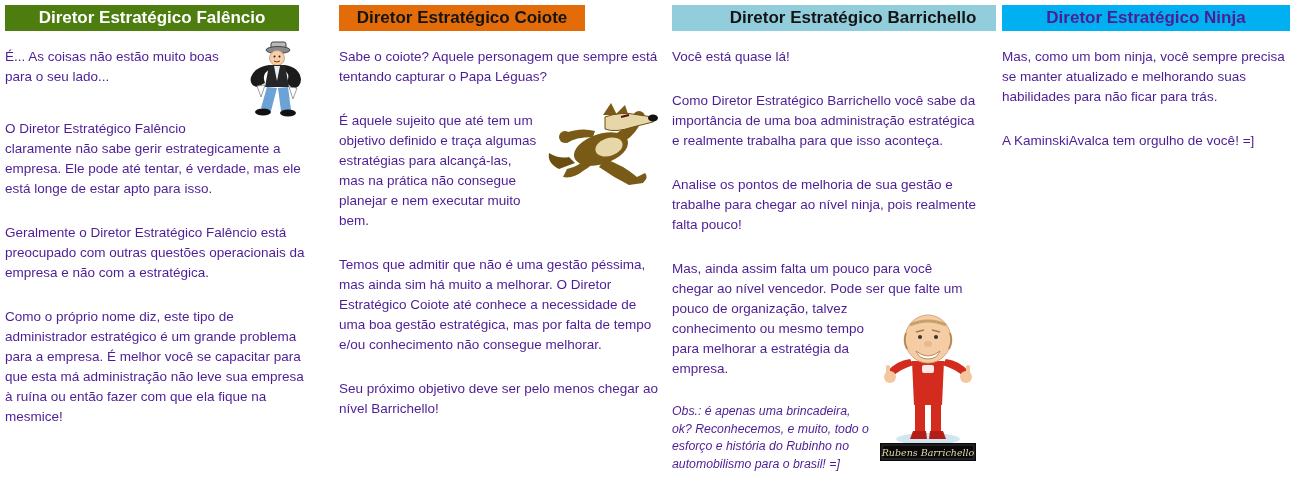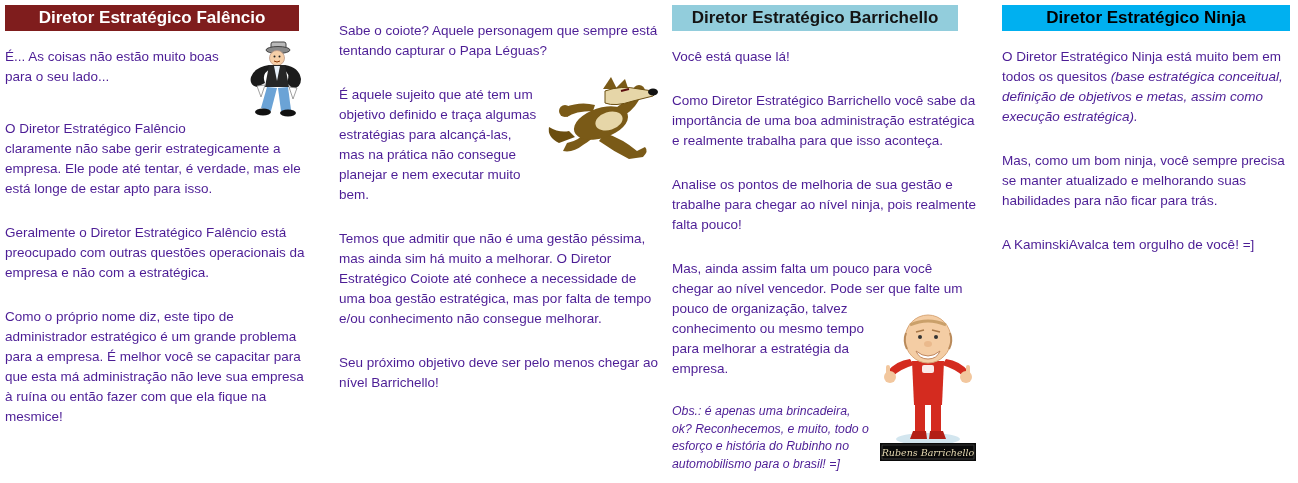--- a/index.html
+++ b/index.html
@@ -10,24 +10,24 @@
   .col { position:absolute; top:5px; }
   #col-falencio   { left:5px;    width:300px; }
   #col-coiote     { left:339px;  width:322px; }
   #col-barrichello{ left:672px;  width:304px; }
   #col-ninja      { left:1002px; width:296px; }
 
   .hdr {
     height:26px; display:flex; align-items:center; justify-content:center;
     font-weight:bold; font-size:17px; white-space:nowrap;
   }
-  #col-falencio    .hdr { width:294px; background:#7f1d1d; color:#ffffff; }
+  #col-falencio    .hdr { width:294px; background:#4d7c0f; color:#ffffff; }
   #col-coiote      .hdr { width:246px; background:#E36C09; color:#141414; }
-  #col-barrichello .hdr { width:286px; background:#92CDDC; color:#141414; }
-  #col-ninja       .hdr { width:288px; background:#00B0F0; color:#000000; }
+  #col-barrichello .hdr { width:286px; background:#92CDDC; color:#141414;padding-left:38px; }
+  #col-ninja       .hdr { width:288px; background:#00B0F0; color:#4c1d95; }
 
   .body { margin-top:16px; font-size:13.5px; line-height:20px; color:#4c1d95; }
   .body p { margin:0 0 24px 0; }
   .body p:last-child { margin-bottom:0; }
   .mb-lg { margin-bottom:32px !important; }
   .italic { font-style:italic; }
   .obs { font-style:italic; font-size:12.3px; line-height:17.5px; }
 
   .fl { float:right; }
   .fl-man         { margin:-6px 0 4px 8px; }
@@ -64,20 +64,21 @@
       </span>
       <span>É... As coisas não estão muito boas para o seu lado...</span>
     </p>
     <p>O Diretor Estratégico Falêncio claramente não sabe gerir estrategicamente a empresa. Ele pode até tentar, é verdade, mas ele está longe de estar apto para isso.</p>
     <p>Geralmente o Diretor Estratégico Falêncio está preocupado com outras questões operacionais da empresa e não com a estratégica.</p>
     <p>Como o próprio nome diz, este tipo de administrador estratégico é um grande problema para a empresa. É melhor você se capacitar para que esta má administração não leve sua empresa à ruína ou então fazer com que ela fique na mesmice!</p>
   </div>
 </div>
 
 <div class="col" id="col-coiote">
+  <div class="hdr">Diretor Estratégico Coiote</div>
   <div class="body">
     <p>Sabe o coiote? Aquele personagem que sempre está tentando capturar o Papa Léguas?</p>
     <p>
       <span class="fl fl-coyote">
         <svg width="116" height="88" viewBox="0 0 116 88">
           <path d="M14,66 Q2,60 4,50 Q14,56 24,54 L30,60 Z" fill="#6b4e10"></path>
           <path d="M60,56 Q78,62 92,74 L100,70 Q104,74 98,80 L84,82 Q68,74 54,64 Z" fill="#7a5a17"></path>
           <path d="M44,52 Q34,64 22,66 L18,74 Q28,76 38,68 Q48,62 52,56 Z" fill="#7a5a17"></path>
           <ellipse cx="56" cy="46" rx="28" ry="15" fill="#7a5a17" transform="rotate(-18 56 46)"></ellipse>
           <ellipse cx="64" cy="44" rx="14" ry="9" fill="#e6d6a8" transform="rotate(-18 64 44)"></ellipse>
@@ -138,20 +139,16 @@
       </span>
       <span>um pouco de organização, talvez conhecimento ou mesmo tempo para melhorar a estratégia da empresa.</span>
     </p>
     <p class="obs">Obs.: é apenas uma brincadeira, ok? Reconhecemos, e muito, todo o esforço e história do Rubinho no automobilismo para o brasil! =]</p>
   </div>
 </div>
 
 <div class="col" id="col-ninja">
   <div class="hdr">Diretor Estratégico Ninja</div>
   <div class="body">
-    <p>
-      <span>O Diretor Estratégico Ninja está muito bem em todos os quesitos</span>
-      <span class="italic">(base estratégica conceitual, definição de objetivos e metas, assim como execução estratégica).</span>
-    </p>
     <p>Mas, como um bom ninja, você sempre precisa se manter atualizado e melhorando suas habilidades para não ficar para trás.</p>
     <p>A KaminskiAvalca tem orgulho de você! =]</p>
   </div>
 </div>
 
 </body></html>

